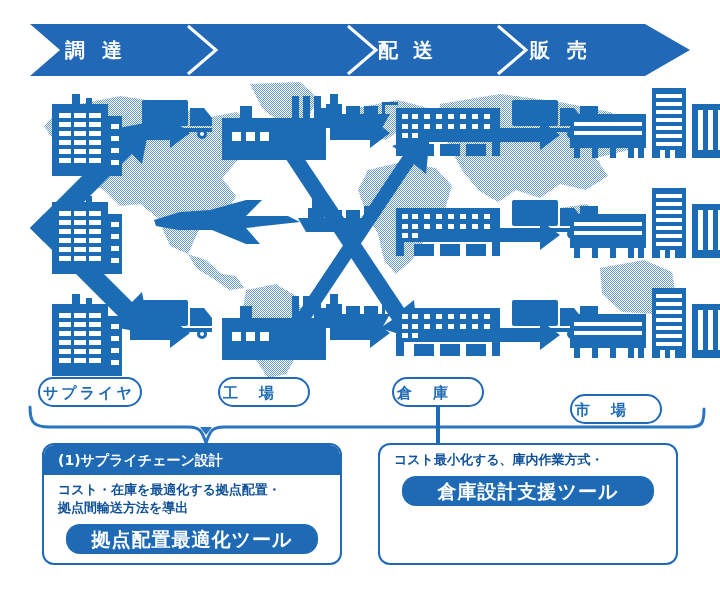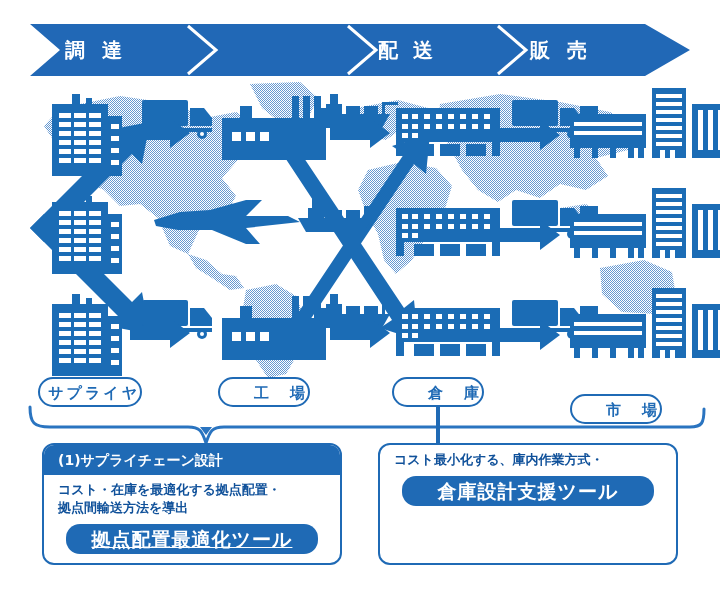--- a/index.html
+++ b/index.html
@@ -26,21 +26,21 @@
 
   
   .icons{position:absolute;left:0;top:78px;width:720px;height:300px;}
   .icons svg{display:block;overflow:visible;}
 
   
   .stagelabel{
     position:absolute;height:30px;line-height:28px;
     background:#ffffff;border:2px solid #1f6ab5;border-radius:15px;
     color:#1f6ab5;font-size:15px;font-weight:700;letter-spacing:3px;
-    text-align:right;white-space:nowrap;box-sizing:border-box;
+    text-align:left;white-space:nowrap;box-sizing:border-box;
     text-indent:3px;
   }
 
   
   .connectors{position:absolute;left:0;top:405px;width:720px;height:50px;}
 
   
   .panel{
     position:absolute;box-sizing:border-box;
     background:#ffffff;border:2px solid #1f6ab5;border-radius:12px;
@@ -349,21 +349,21 @@
       <line x1="438" y1="0" x2="438" y2="50" stroke="#1f6ab5" stroke-width="4"></line>
     </svg>
   </div>
 
   <div class="panel" style="left:42px;top:443px;width:300px;height:122px;">
     <div class="panel-title">(1)サプライチェーン設計</div>
     <div class="panel-body">
       <div>コスト・在庫を最適化する拠点配置・</div>
       <div>拠点間輸送方法を導出</div>
     </div>
-    <div class="tool-chip" style="width:252px;text-decoration:underline;">拠点配置最適化ツール</div>
+    <div class="tool-chip" style="width:252px;">拠点配置最適化ツール</div>
   </div>
 
   <div class="panel" style="left:378px;top:443px;width:300px;height:122px;">
     <div class="panel-body">
       <div>コスト最小化する、庫内作業方式・</div>
     </div>
     <div class="tool-chip" style="width:252px;">倉庫設計支援ツール</div>
   </div>
 
 </div>

